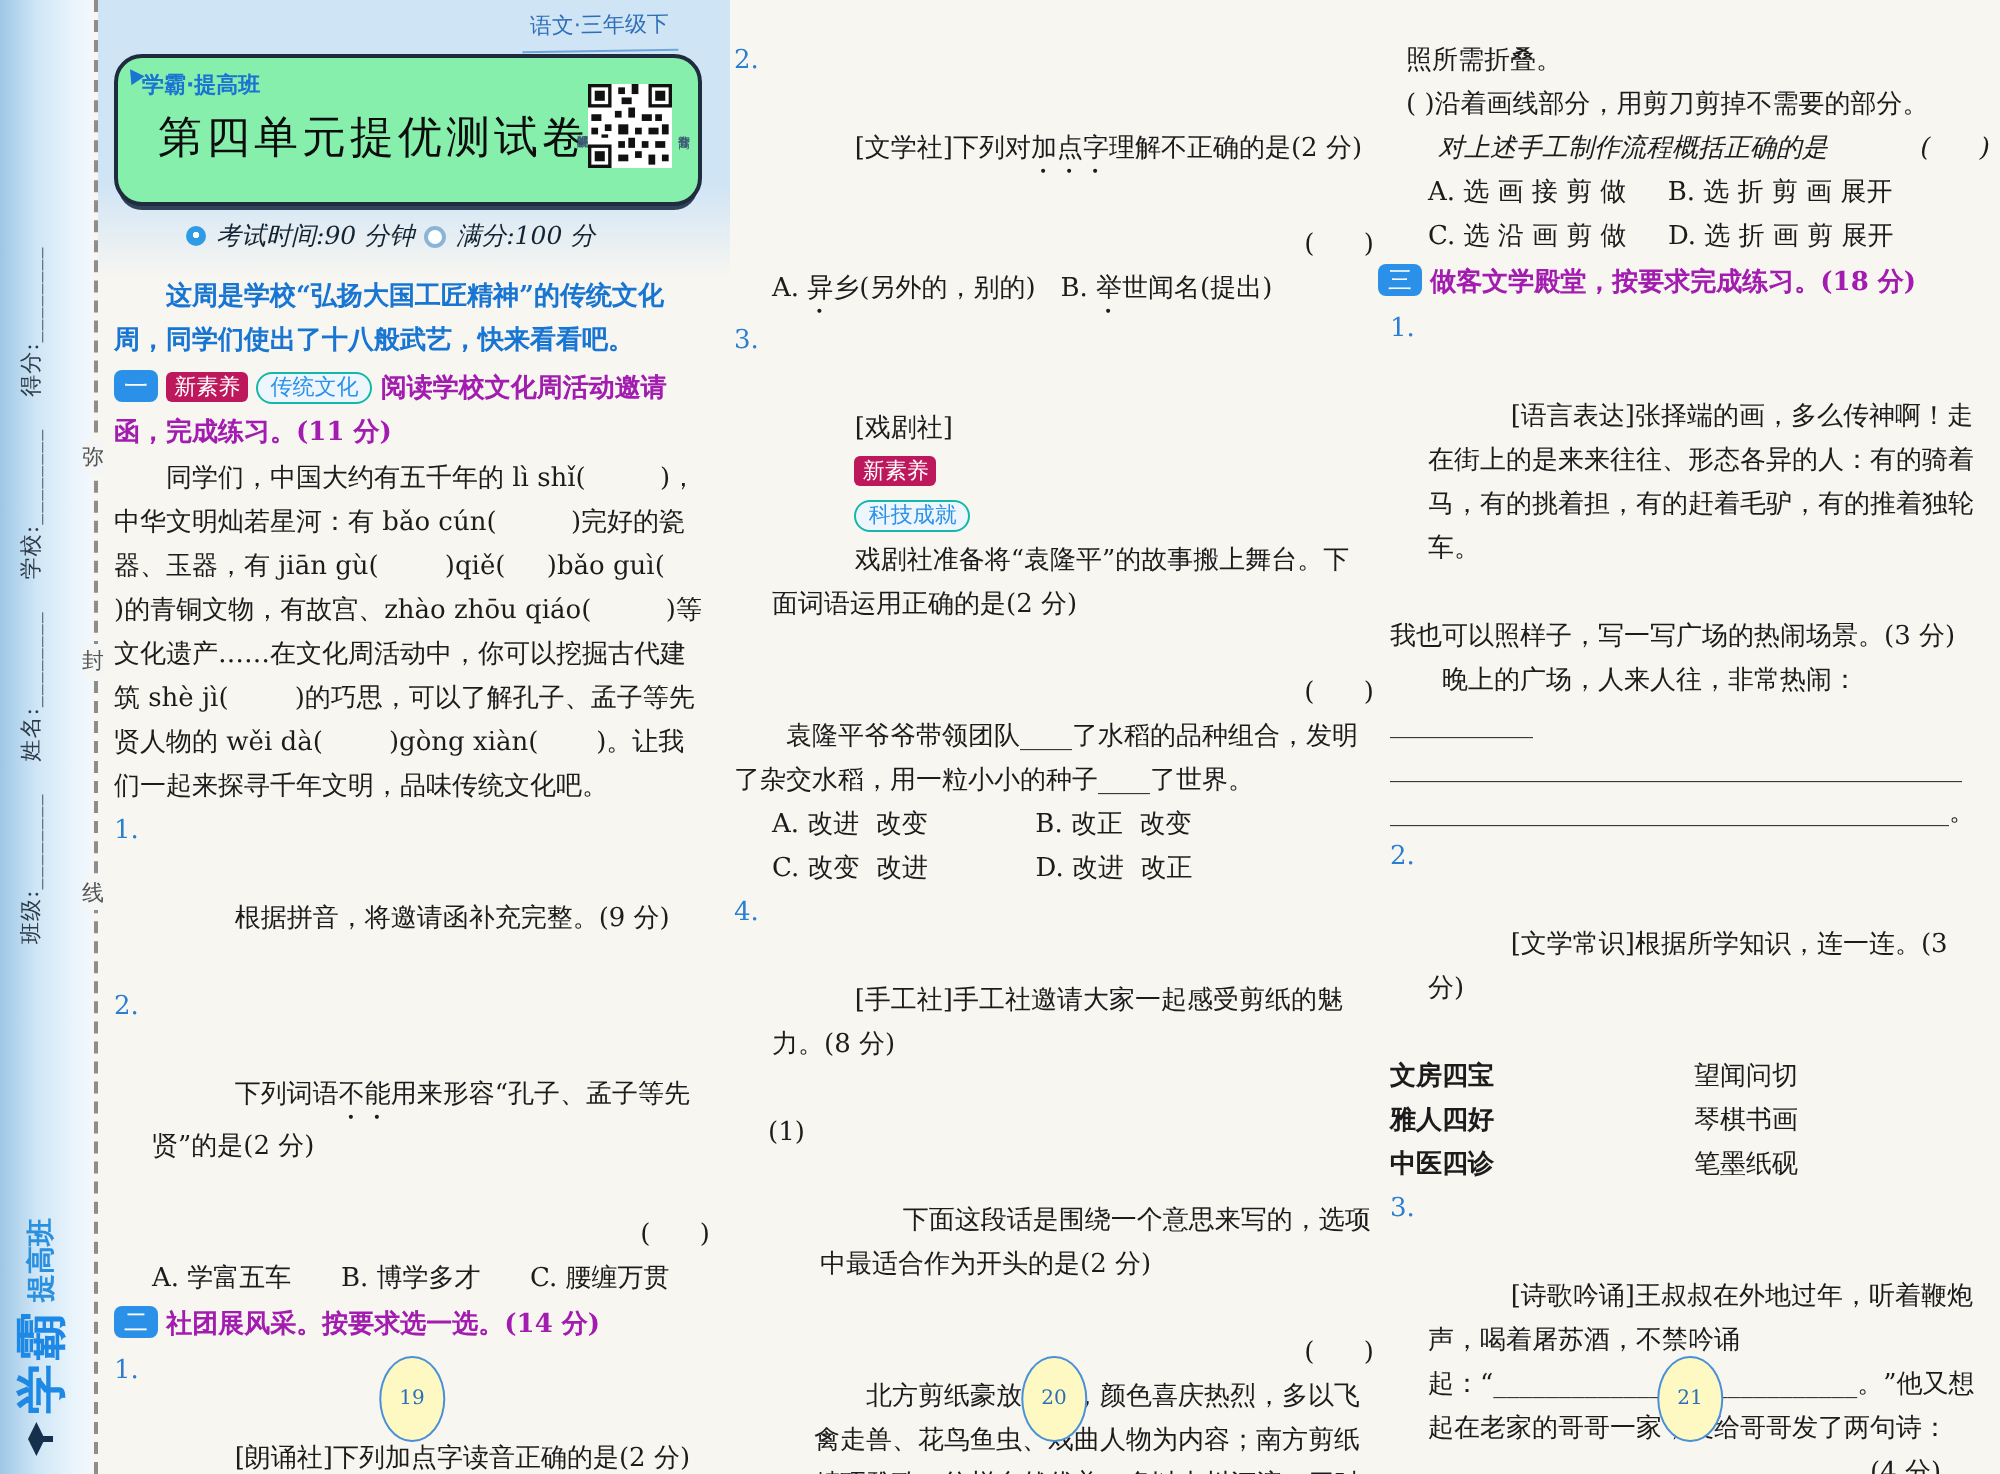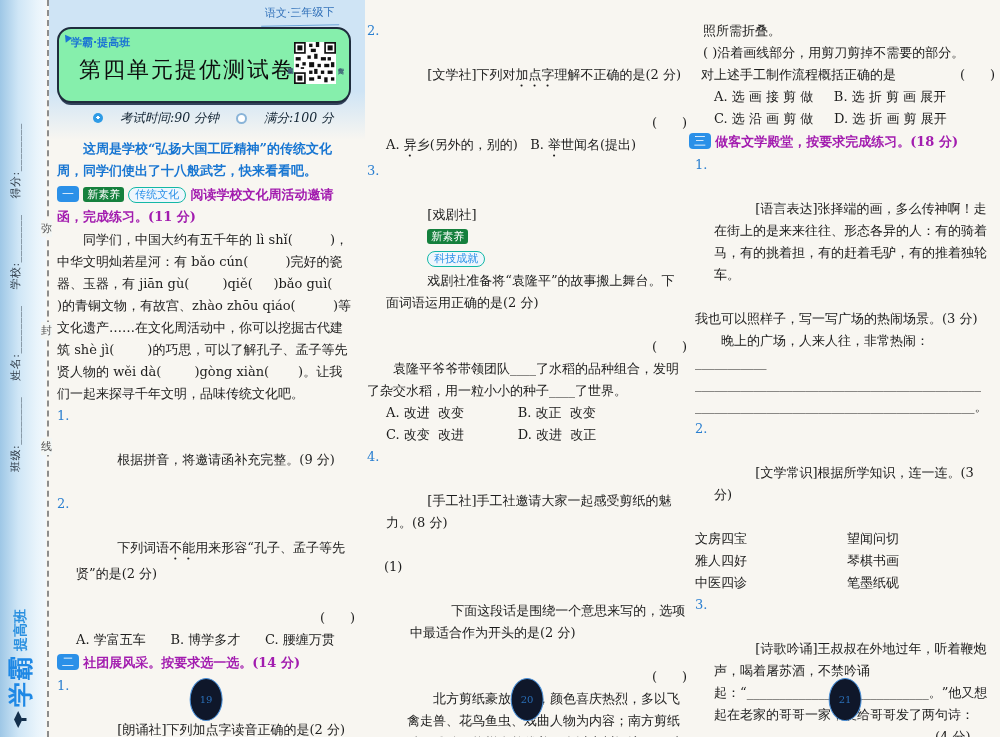--- a/index.html
+++ b/index.html
@@ -59,56 +59,56 @@
     color:#0d0d0d;letter-spacing:2px;white-space:nowrap;}
   .qr-wrap{position:absolute;right:5px;top:13px;display:flex;align-items:center;}
   .qr-side{writing-mode:vertical-rl;text-orientation:upright;
     font-size:6px;line-height:1.1;color:#3c5a74;
     font-family:"DejaVu Sans","Liberation Sans",sans-serif;}
   .qr{width:42px;height:42px;margin:0 1px;}
   .edition{position:absolute;left:204px;top:2px;font-size:11px;color:#2f6fb8;
     border-bottom:1px solid #6ea6d8;padding:0 4px 1px 4px;transform:rotate(-1deg);
     font-family:"DejaVu Sans","Liberation Sans",sans-serif;white-space:nowrap;}
   .exam-info{position:absolute;left:36px;top:107px;display:flex;align-items:center;
-    gap:17px;font-size:12.5px;color:#122433;font-style:italic;white-space:nowrap;}
+    gap:5px;font-size:12.5px;color:#122433;font-style:italic;white-space:nowrap;}
   .ico{display:inline-block;width:10px;height:10px;border-radius:50%;}
   .ico-time{background:radial-gradient(circle at 50% 45%,#fff 0 1.5px,#2e9be6 1.6px);}
   .ico-score{width:7px;height:7px;border:2px solid #8ab4d8;background:#fff;}
 
   
   .intro{color:#1876d2;font-weight:bold;text-indent:2em;margin-bottom:2px;}
   .sec-hd{margin:1px 0;}
   .sec-badge{display:inline-block;background:#2b90e8;color:#fff;font-size:12px;
     line-height:16px;padding:0 5px;border-radius:4px;vertical-align:1px;
     font-family:"DejaVu Sans","Liberation Sans",sans-serif;}
-  .tag-filled{display:inline-block;background:#15803d;color:#fff;font-size:11px;
+  .tag-filled{display:inline-block;background:#be185d;color:#fff;font-size:11px;
     line-height:15px;padding:0 4px;border-radius:3px;vertical-align:1px;
     font-family:"DejaVu Sans","Liberation Sans",sans-serif;}
   .tag-outline{display:inline-block;border:1px solid #14b8a6;color:#2b90e8;
     background:#eef6fd;font-size:11px;line-height:14px;padding:0 6px;
     border-radius:9px;vertical-align:1px;
     font-family:"DejaVu Sans","Liberation Sans",sans-serif;}
   .sec-title{color:#a21caf;font-weight:bold;}
   .q{position:relative;padding-left:19px;}
   .qno{position:absolute;left:0;top:0;color:#2a7fd0;}
   .ans-paren{position:absolute;right:0;bottom:0;white-space:pre;}
   .paren-line{text-align:right;white-space:pre;}
   .indent{text-indent:2em;}
   .opt{padding-left:19px;}
   .sub{position:relative;padding-left:43px;}
   .subno{position:absolute;left:17px;top:0;}
   .itm3{margin-left:8px;}
-  .concl{margin-left:6px;position:relative;}
+  .concl{margin-left:24px;position:relative;font-style:italic;}
   .dm{text-emphasis:filled dot;-webkit-text-emphasis:filled dot;
     text-emphasis-position:under left;-webkit-text-emphasis-position:under left;}
   .pairs-row{display:flex;}
-  .pair-l{width:152px;}
+  .pair-l{width:152px;font-weight:bold;}
   .pagenum{position:absolute;bottom:16px;left:50%;transform:translateX(-50%);
     border:1px solid #4a90d9;border-radius:50%;padding:13px 9px;font-size:10px;
-    line-height:15px;color:#2a6fb8;background:#0f172a;}
+    line-height:15px;color:#2a6fb8;background:#fef9c3;}
 </style>
 </head>
 <body>
 
 <div class="page">
 
   <div class="spine">
     <div class="spine-fields">班级:________    姓名:________    学校:________    得分:________</div>
     <div class="spine-logo">
       <svg class="cap" width="17" height="13" viewBox="0 0 17 13">

